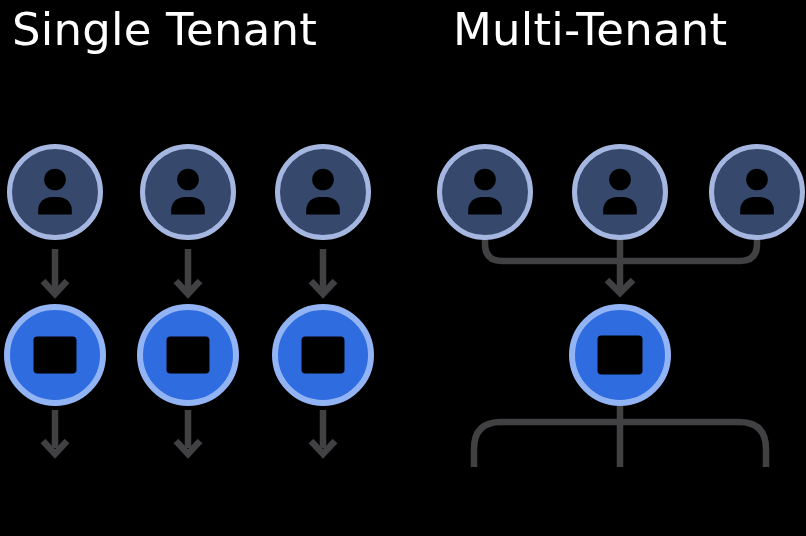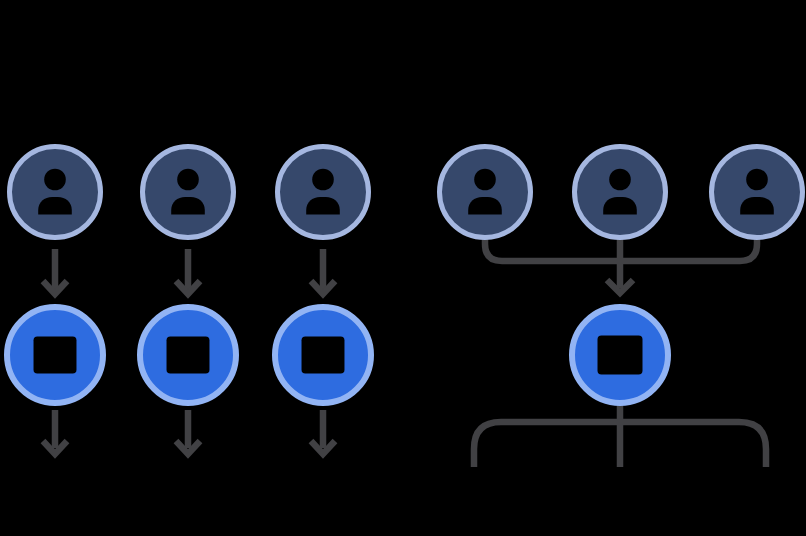--- a/index.html
+++ b/index.html
@@ -60,20 +60,22 @@
         <rect class="stroke" x="3" y="3" width="72" height="26" rx="5.5"></rect>
         <rect class="stroke" x="3" y="39" width="72" height="26" rx="5.5"></rect>
         <circle class="dot" cx="49.5" cy="16" r="4.1"></circle>
         <circle class="dot" cx="63.5" cy="16" r="4.1"></circle>
         <circle class="dot" cx="49.5" cy="52" r="4.1"></circle>
         <circle class="dot" cx="63.5" cy="52" r="4.1"></circle>
       </symbol>
     </defs>
   </svg>
 
+  <h1 class="title t-single">Single Tenant</h1>
+  <h1 class="title t-multi">Multi-Tenant</h1>
 
   <svg class="connectors" width="806" height="536" viewBox="0 0 806 536">
 
     <g>
       <path d="M55,249 V289"></path>
         <path d="M43,281 L55,294 L67,281"></path>
     </g>
     <g>
       <path d="M188,249 V289"></path>
         <path d="M176,281 L188,294 L200,281"></path>

